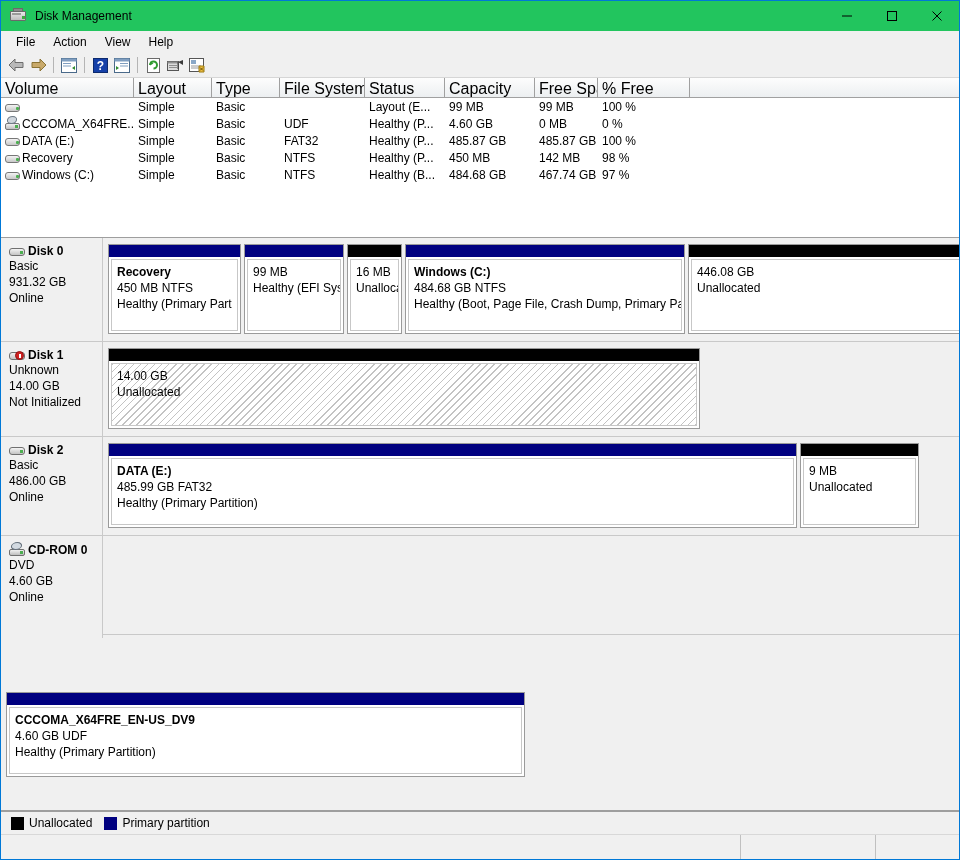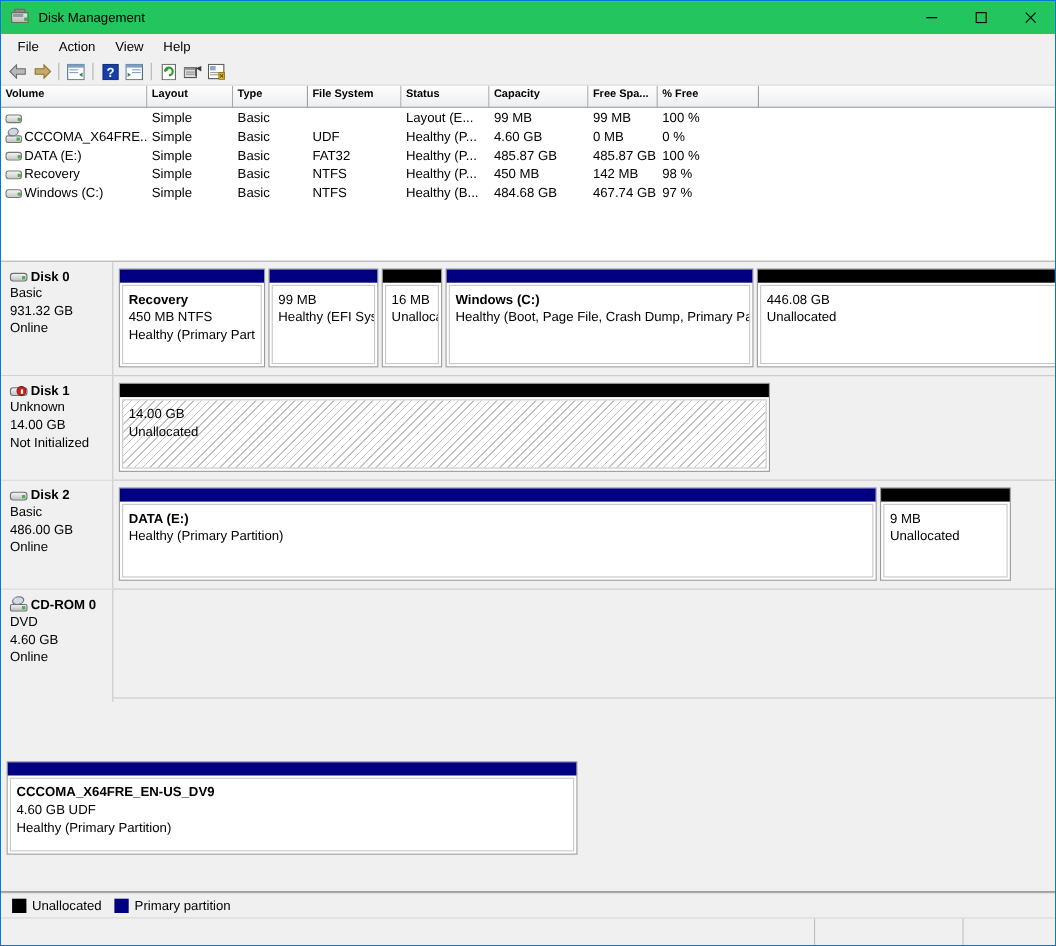--- a/index.html
+++ b/index.html
@@ -49,21 +49,21 @@
   .listpane {
     background:#ffffff; border-bottom:1px solid #9e9e9e;
     height:160px; box-sizing:border-box; flex:0 0 auto;
     overflow:hidden; position:relative;
   }
   .lheader { display:flex; height:20px; background:#f0f0f0; }
   .lh {
     box-sizing:border-box;
     border-right:1px solid #a0a0a0; border-bottom:1px solid #a0a0a0;
     background:linear-gradient(#fdfdfd,#eceff1);
-    padding:2px 0 0 4px; font-size:10px; white-space:nowrap; overflow:hidden;font-weight:bold;
+    padding:2px 0 0 4px; font-size:16px; white-space:nowrap; overflow:hidden;
   }
   .lh.filler { border-right:none; }
   .lrow { display:flex; height:17px; align-items:center; }
   .lc { box-sizing:border-box; padding-left:4px; font-size:12px; white-space:nowrap; overflow:hidden; }
   .volicon { width:16px; height:14px; position:relative; display:inline-block; vertical-align:-3px; margin-right:1px;}
   .volicon .d1 { position:absolute; left:0; top:4px; width:15px; height:8px; background:linear-gradient(#f3f3f3,#c8c8c8);
       border:1px solid #777; border-radius:3px; box-sizing:border-box;}
   .volicon .d2 { position:absolute; left:11px; top:7px; width:3px; height:3px; background:#4caf50; border-radius:1px;}
   .cdicon { width:16px; height:15px; position:relative; display:inline-block; vertical-align:-3px; margin-right:1px;}
   .cdicon .base { position:absolute; left:0; top:7px; width:15px; height:7px; background:linear-gradient(#f0f0f0,#c0c0c0);
@@ -346,20 +346,21 @@
               <div class="slotbar unalloc"></div>
               <div class="slotbody">
                 <div class="st">16 MB</div>
                 <div class="st">Unalloca</div>
               </div>
             </div>
             <div class="slot" style="width: 280px; height: 100%;">
               <div class="slotbar primary"></div>
               <div class="slotbody">
                 <div class="st b">Windows  (C:)</div>
+                <div class="st">484.68 GB NTFS</div>
                 <div class="st">Healthy (Boot, Page File, Crash Dump, Primary Par</div>
               </div>
             </div>
             <div class="slot last" style="width: 281px; height: 100%;">
               <div class="slotbar unalloc"></div>
               <div class="slotbody">
                 <div class="st">446.08 GB</div>
                 <div class="st">Unallocated</div>
               </div>
             </div>
@@ -403,20 +404,21 @@
           <div class="dline">Basic</div>
           <div class="dline">486.00 GB</div>
           <div class="dline">Online</div>
         </div>
         <div class="diskslots">
           <div class="slots" style="height: 85px;">
             <div class="slot" style="width: 689px; height: 100%;">
               <div class="slotbar primary"></div>
               <div class="slotbody">
                 <div class="st b">DATA  (E:)</div>
+                <div class="st">485.99 GB FAT32</div>
                 <div class="st">Healthy (Primary Partition)</div>
               </div>
             </div>
             <div class="slot last" style="width: 119px; height: 100%;">
               <div class="slotbar unalloc"></div>
               <div class="slotbody">
                 <div class="st">9 MB</div>
                 <div class="st">Unallocated</div>
               </div>
             </div>

